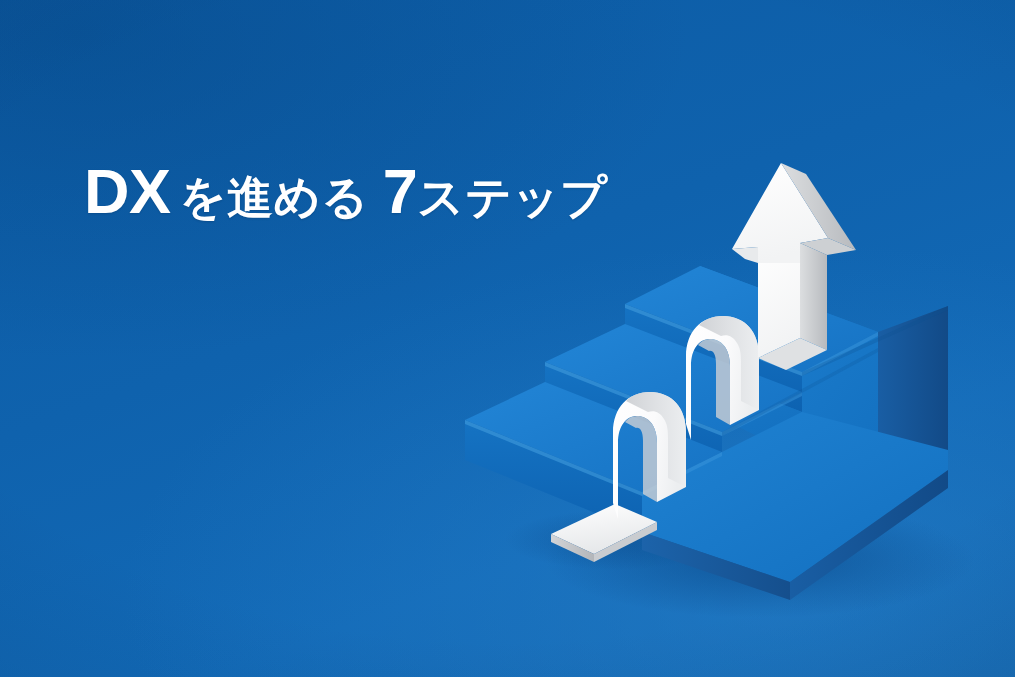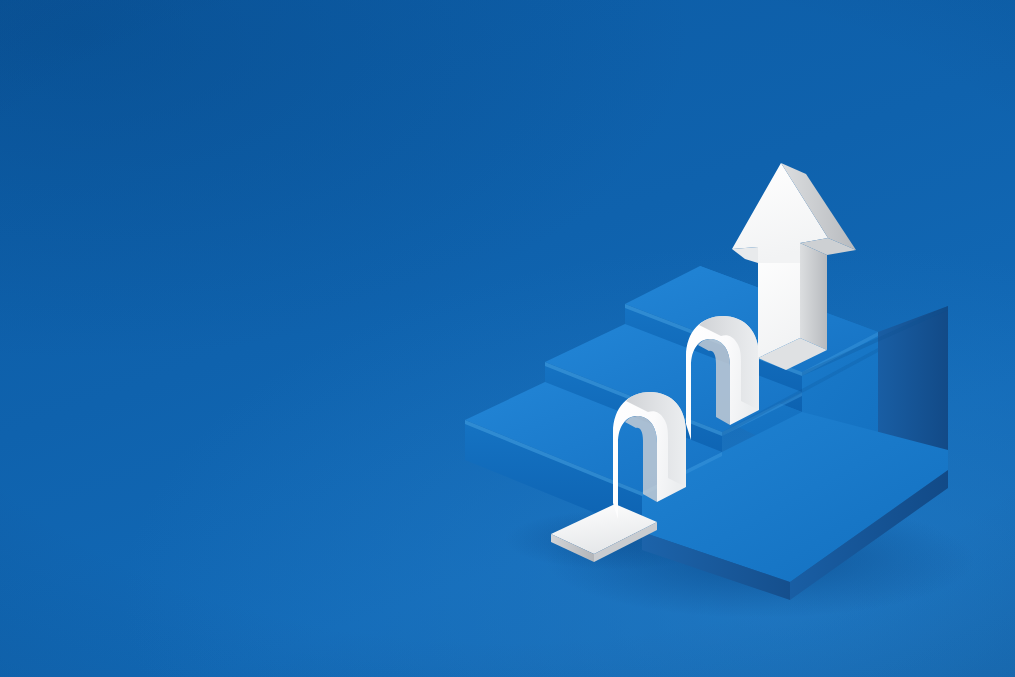--- a/index.html
+++ b/index.html
@@ -196,14 +196,17 @@
         <polygon points="828,238 856,250 827,255 800,243" fill="#cdd0d3"></polygon>
         <polygon points="732,249 758,247 758,263 745,259" fill="#e8eaec"></polygon>
       </g>
     </g>
 
     <polygon points="878,306 948,306 948,332 878,332" fill="#1264b0" opacity="0"></polygon>
   </svg>
 
   <div class="bg-vignette"></div>
 
+  <h1 class="headline">
+    <span class="hl-big">DX</span><span class="hl-gap"></span><span class="hl-small">を進める</span><span class="hl-gap-wide"></span><span class="hl-big">7</span><span class="hl-small">ステップ</span>
+  </h1>
 
 </div>
 
 </body></html>

